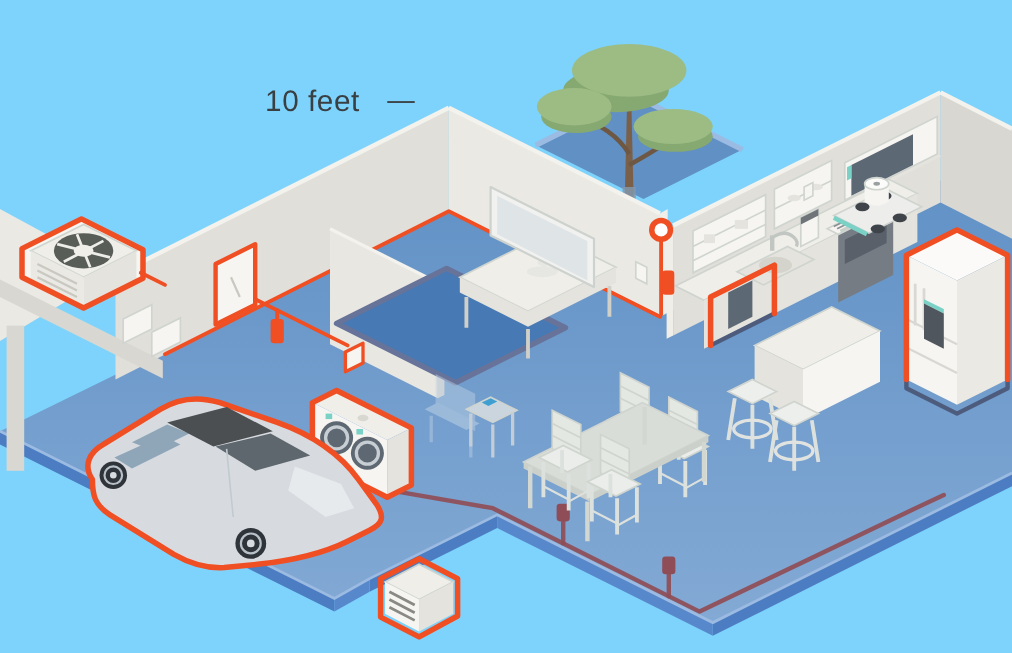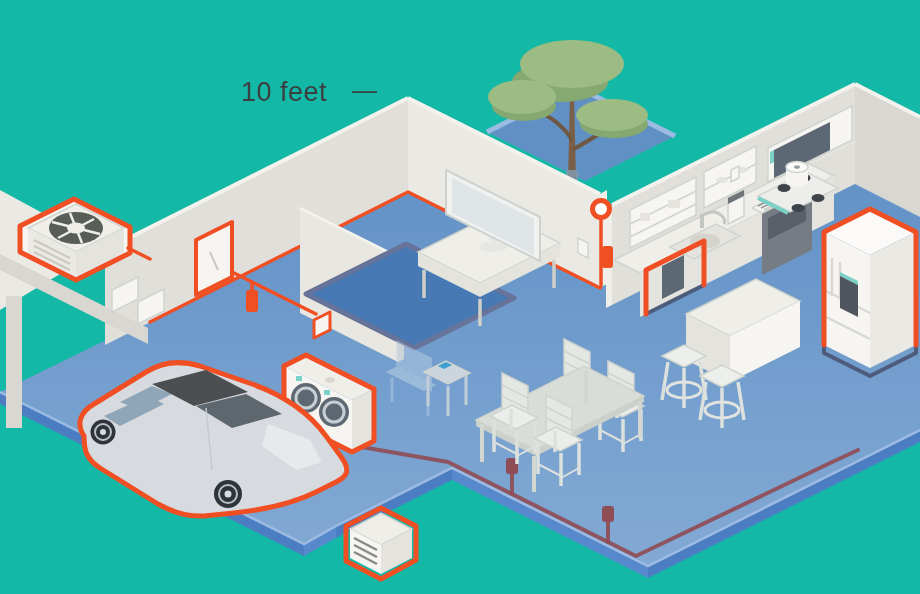--- a/index.html
+++ b/index.html
@@ -1,16 +1,16 @@
 <!DOCTYPE html>
 <html style="--c-orange: #F04E23; --c-navy: #4D5C7D; --c-maroon: #8F4E57; --c-floorEdge: #4C7DC2; --c-floorEdgeLight: #5888CC; --c-floorRim: #9BBBE2; --c-courtyard: #6090C4; --c-rug: #4779B4; --c-rugBorder: #68739A; --c-wall: #E0DFD9; --c-wallLight: #EAE9E3; --c-wallTop: #F3F2ED; --c-wallShade: #D8D7D1; --c-partition: #E8E7E1; --c-white: #F6F5F1; --c-white2: #EFEEE9; --c-shade: #E4E3DD; --c-frame: #D5D4CE; --c-glass: #8FA6B8; --c-glassDark: #5E676D; --c-carBody: #D7DBE0; --c-carShade: #C2CAD1; --c-carDark: #4B4F52; --c-wheel: #2F343A; --c-teal: #7AD1C5; --c-screen: #5C6873; --c-applianceDark: #3F444B; --c-ovenFace: #757C84; --c-treeLight: #9CBC84; --c-treeDark: #86A871; --c-trunk: #7A5F49; --c-fan: #585D58; --c-chair: #E4E8E3; --c-chairLine: #CFD4CF; --c-furn: #D9DDD8; --c-text: #3A3F42;"><head>
 <meta charset="utf-8">
 <style>
   html,body{margin:0;padding:0;background:#ffffff;}
-  .stage{width:920px;height:594px;position:relative;overflow:hidden;background:#14b8a6;}
+  .stage{width:920px;height:594px;position:relative;overflow:hidden;background:#7dd3fc;}
   svg{display:block;}
   .oln{fill:none;stroke:var(--c-orange);stroke-width:5;stroke-linejoin:round;stroke-linecap:round;}
   .wire{fill:none;stroke:var(--c-orange);stroke-width:3.5;stroke-linejoin:round;stroke-linecap:round;}
   .nln{fill:none;stroke:var(--c-navy);stroke-width:4;stroke-linejoin:round;stroke-linecap:round;}
   .mwire{fill:none;stroke:var(--c-maroon);stroke-width:4;stroke-linejoin:round;stroke-linecap:round;opacity:.92;}
   .edge{stroke:var(--c-chairLine);stroke-width:1.5;}
   text.lbl{font:27px "Liberation Sans", sans-serif;fill:var(--c-text);letter-spacing:.5px;}
   text.dash{font:25px "Liberation Sans", sans-serif;fill:var(--c-text);}
 </style>
 </head>

